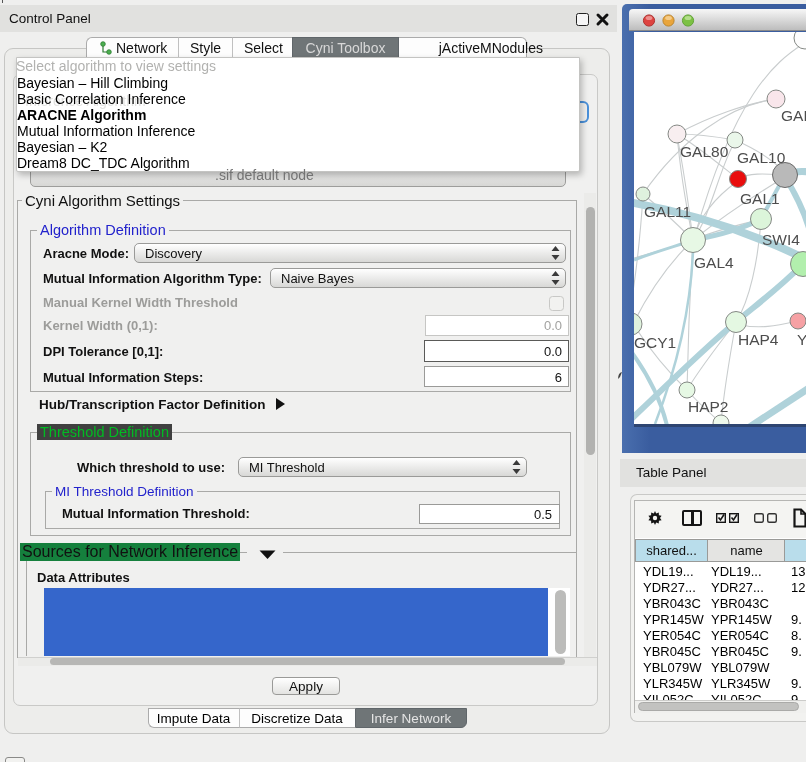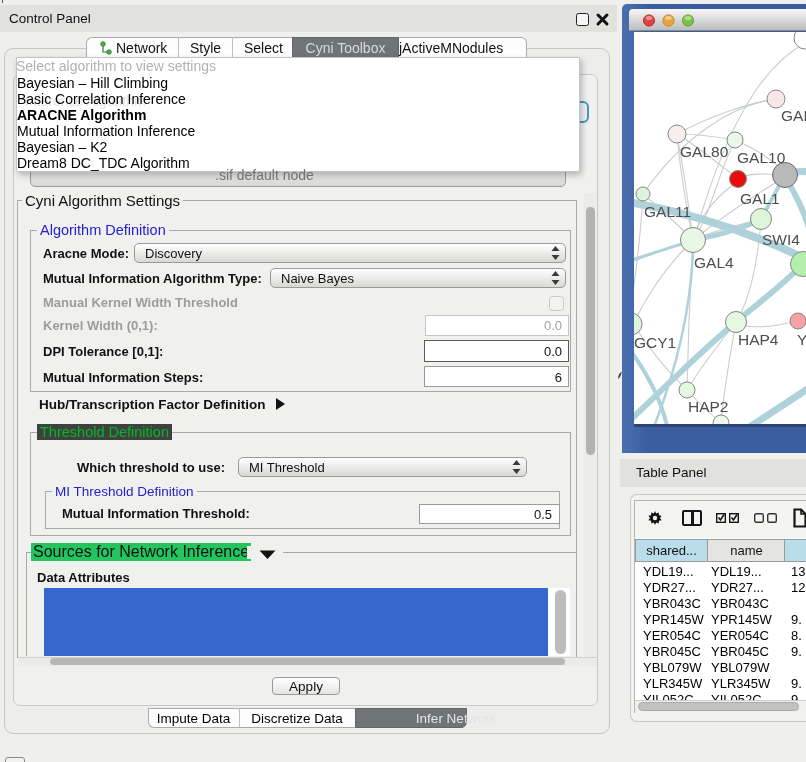--- a/index.html
+++ b/index.html
@@ -33,21 +33,21 @@
   <div class="abs" style="left:313px;top:0;width:128px;height:21px;background:#fdfdfd;border:1px solid #ababab;border-left:none;border-radius:0 6px 0 0;"></div>
   <svg class="abs" style="left:14px;top:3.5px;" width="13" height="14" viewBox="0 0 13 14">
     <path d="M3 4 L3 11 L9 11" stroke="#2e7d32" stroke-width="1.2" fill="none"></path>
     <circle cx="3" cy="3" r="2.3" fill="#4caf50" stroke="#2e7d32" stroke-width="0.8"></circle>
     <circle cx="9" cy="11" r="2.3" fill="#4caf50" stroke="#2e7d32" stroke-width="0.8"></circle>
   </svg>
   <div class="abs" style="left:30px;top:3px;font-size:14px;color:#111;">Network</div>
   <div class="abs" style="left:104px;top:3px;font-size:14px;color:#111;">Style</div>
   <div class="abs" style="left:158px;top:3px;font-size:14px;color:#111;text-align:right;">Select</div>
   <div class="abs" style="left:206px;top:3px;width:107px;text-align:center;font-size:14px;color:#d8d8d8;">Cyni Toolbox</div>
-  <div class="abs" style="left:313px;top:3px;width:144px;text-align:left;font-size:14px;color:#111;">jActiveMNodules</div>
+  <div class="abs" style="left:313px;top:3px;width:144px;text-align:right;font-size:14px;color:#111;">jActiveMNodules</div>
 </div>
 
 <div class="abs" style="left:577px;top:101px;width:12px;height:22px;border:2.5px solid #4a90d9;border-left:none;border-radius:0 6px 6px 0;"></div>
 
 <div class="abs" style="left:30px;top:158px;width:536px;height:29px;background:linear-gradient(#f8f8f8,#d7d7d5);border:1px solid #9d9d9b;border-radius:5px;"></div>
 
 <div class="abs" style="left:17px;top:200px;width:560px;height:458px;border:1px solid #a9a9a7;border-bottom:none;"></div>
 <div class="abs" style="left:22px;top:192px;background:#f0f0ef;padding:0 3px;font-size:15px;color:#111;">Cyni Algorithm Settings</div>
 
 <div class="abs" style="left:30px;top:230px;width:541px;height:162px;border:1px solid #a9a9a7;"></div>
@@ -98,21 +98,21 @@
     </svg>
 
 <div class="abs" style="left:45px;top:491px;width:515px;height:38px;border:1px solid #a9a9a7;"></div>
 <div class="abs" style="left:52px;top:484px;background:#f0f0ef;padding:0 3px;font-size:13.5px;color:#2222cc;">MI Threshold Definition</div>
 
 <div class="abs" style="left:62px;top:506px;font-size:13px;font-weight:bold;color:#111;">Mutual Information Threshold:</div>
 <div class="abs" style="left:419px;top:504px;width:141px;height:20px;background:#fff;border:1px solid #9a9a98;"></div>
 <div class="abs" style="left:419px;top:507px;width:133px;text-align:right;font-size:13px;color:#111;">0.5</div>
 
 <div class="abs" style="left:26px;top:552px;width:551px;height:104px;border:1px solid #a9a9a7;border-bottom:none;"></div>
-<div class="abs" style="left:31px;top:543px;background:#22c55e;padding:0 2px 0 2px;font-size:16px;color:#111;">Sources for Network Inference</div>
+<div class="abs" style="left:20px;top:543px;background:#15803d;padding:0 2px 0 2px;font-size:16px;color:#111;">Sources for Network Inference</div>
 <div class="abs" style="left:247px;top:546px;width:36px;height:13px;background:#f0f0ef;"></div>
 <svg class="abs" style="left:259px;top:549px;" width="17" height="11">
       <path d="M0.5 1.5 L16.5 1.5 L8.5 10 Z" fill="#111"></path>
     </svg>
 
 <div class="abs" style="left:37px;top:570px;font-size:13px;font-weight:bold;color:#111;">Data Attributes</div>
 
 <div class="abs" style="left:44px;top:588px;width:526px;height:68px;background:#fff;"></div>
 <div class="abs" style="left:44px;top:588px;width:504px;height:68px;background:#3566cb;"></div>
 <div class="abs" style="left:555px;top:590px;width:11px;height:64px;background:#bcbcba;border-radius:6px;"></div>
@@ -125,21 +125,21 @@
 
 <div class="abs" style="left:272px;top:677px;width:68px;height:18px;background:linear-gradient(#ffffff,#e3e3e1);border:1px solid #9a9a98;border-radius:4px;"></div>
 <div class="abs" style="left:272px;top:679px;width:68px;text-align:center;font-size:13.5px;color:#111;">Apply</div>
 
 <div class="abs" style="left:148px;top:708px;width:319px;height:20px;">
   <div class="abs" style="left:0;top:0;width:91px;height:20px;background:#fdfdfd;border:1px solid #ababab;border-right:none;border-radius:0 0 0 6px;"></div>
   <div class="abs" style="left:91px;top:0;width:116px;height:20px;background:#fdfdfd;border:1px solid #ababab;border-right:none;border-left:1px solid #c0c0c0;"></div>
   <div class="abs" style="left:207px;top:0;width:112px;height:20px;background:#6f7577;border:1px solid #60666a;border-radius:0 0 6px 0;"></div>
   <div class="abs" style="left:0px;top:3px;width:91px;text-align:center;font-size:13.5px;color:#000;">Impute Data</div>
   <div class="abs" style="left:91px;top:3px;width:116px;text-align:center;font-size:13.5px;color:#000;">Discretize Data</div>
-  <div class="abs" style="left:207px;top:3px;width:112px;text-align:center;font-size:13.5px;color:#e4e4e4;margin-left:45px;">Infer Network</div>
+  <div class="abs" style="left:207px;top:3px;width:112px;text-align:center;font-size:13.5px;color:#e4e4e4;">Infer Network</div>
 </div>
 
 <div class="abs" style="left:5px;top:757px;width:20px;height:10px;background:#f2f2f0;border:1.5px solid #8a8a88;border-radius:3px;"></div>
 
 <svg class="abs" style="left:616px;top:371px;" width="8" height="10">
       <path d="M6 1 Q2 2 2 8 L4 6 Z" fill="#444"></path>
     </svg>
 
 <div class="abs" style="left:16px;top:57px;width:564px;height:115px;background:#fff;border:1px solid #c4c4c2;box-shadow:2px 3px 6px rgba(0,0,0,0.25);border-radius:0 0 2px 2px;"></div>
 <div class="abs" style="left:16px;top:58px;width:564px;font-size:14px;color:#b2b2b0;">Select algorithm to view settings</div>

